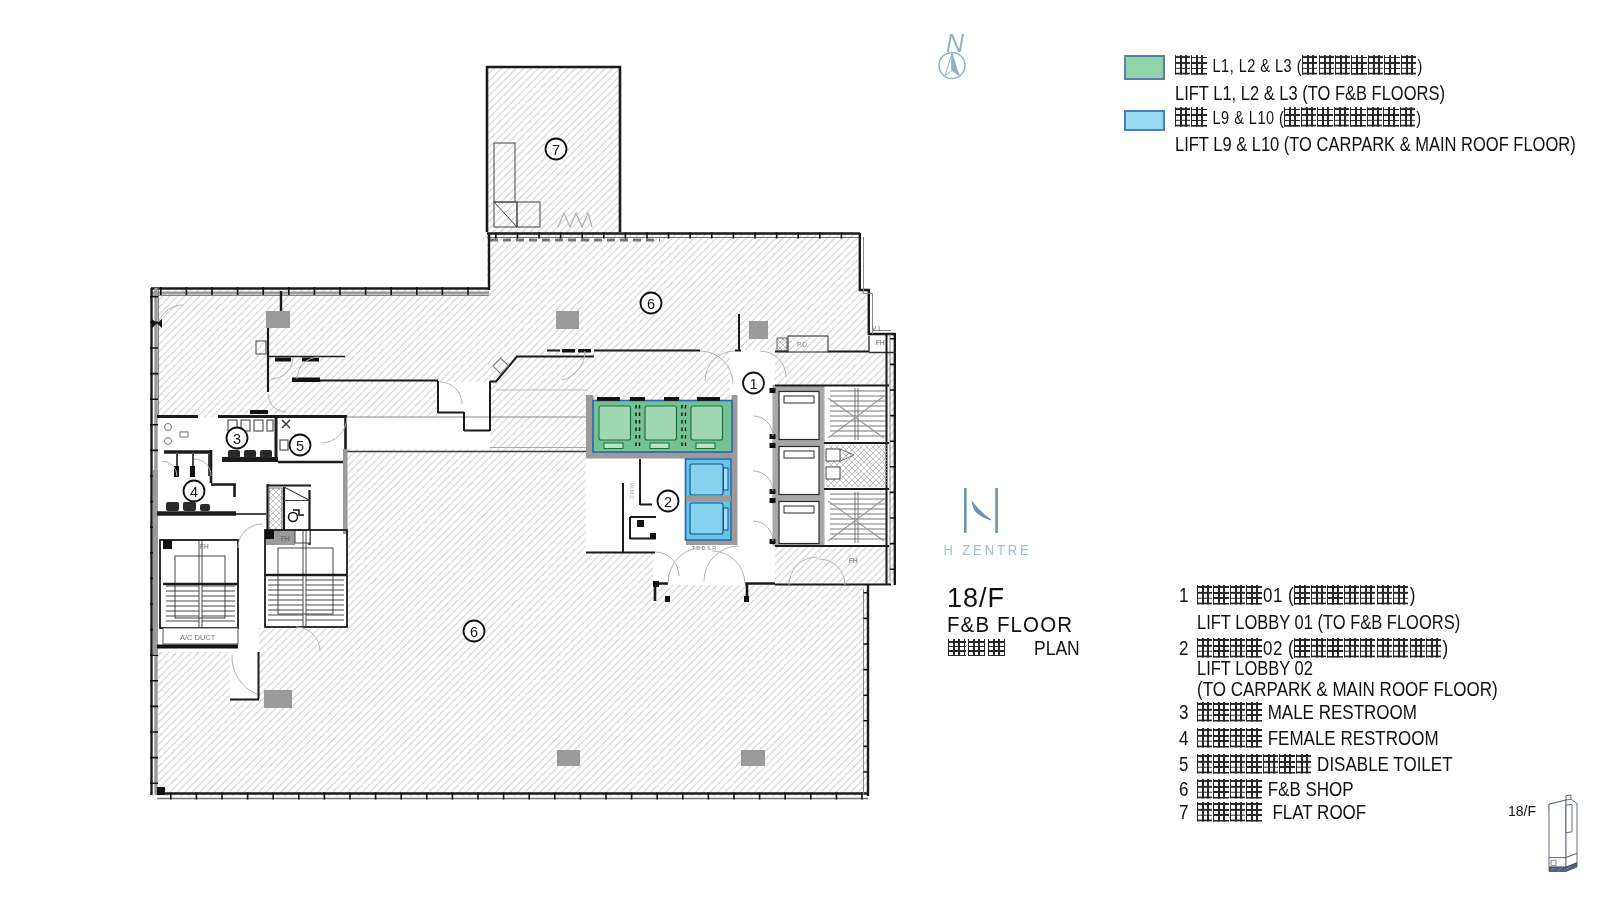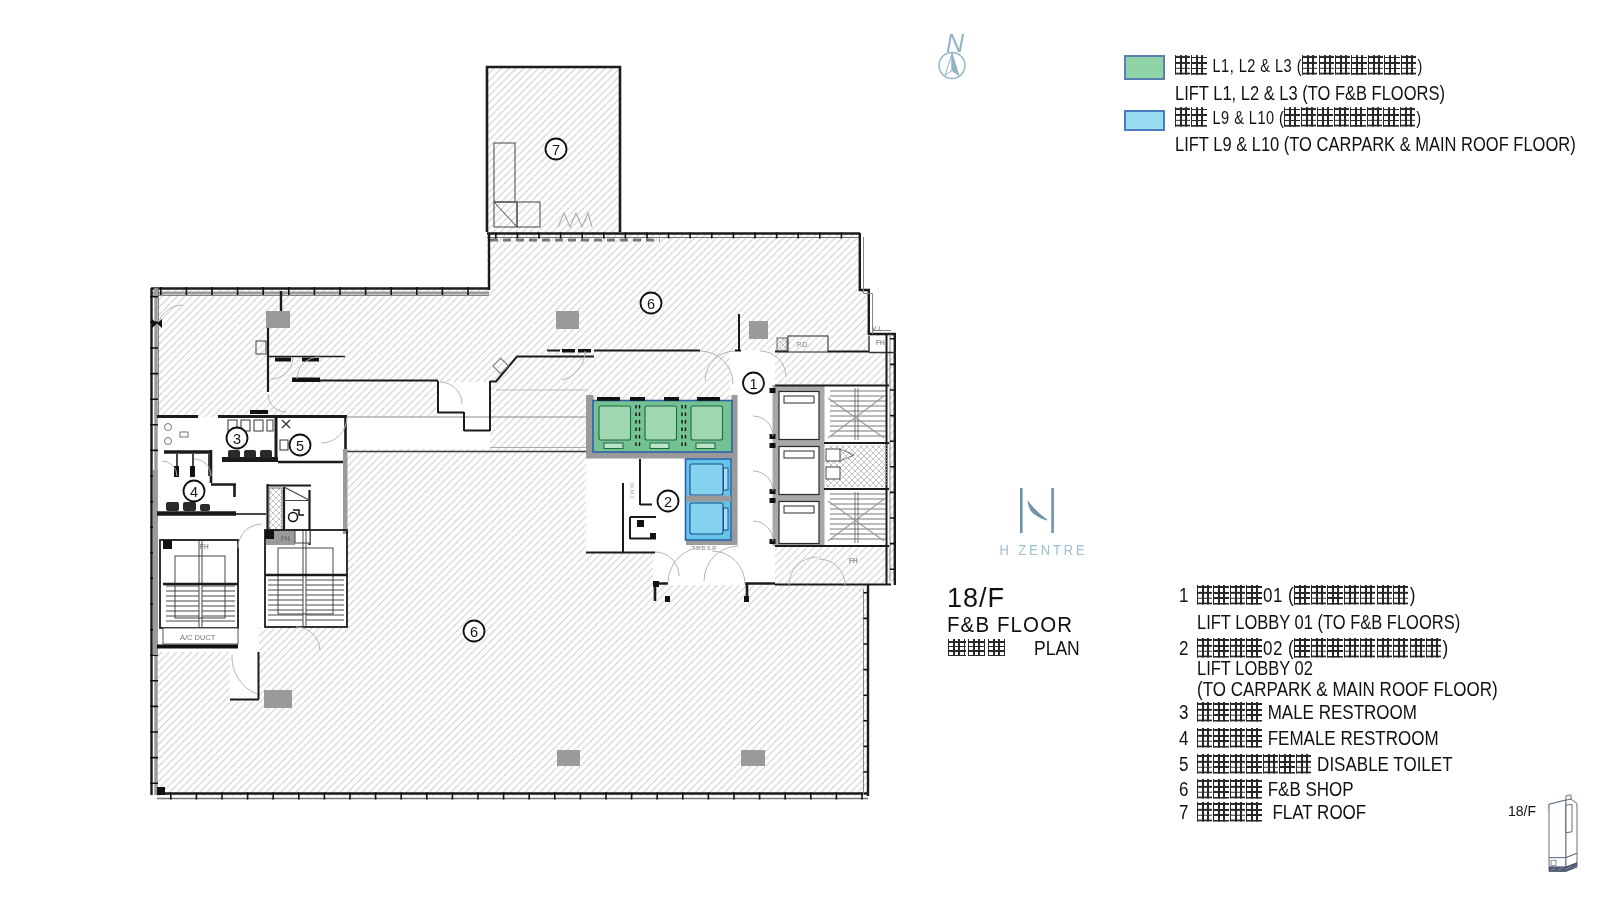--- a/index.html
+++ b/index.html
@@ -419,21 +419,21 @@
 <div class="abs" style="left:1124px;top:110px;width:37px;height:17px;background:#99dcf2;border:2px solid #4d7bbf"></div>
 
 <div class="abs tall" style="left:1175px;top:57px;font-size:14.5px;white-space:nowrap"><i class="cj"></i><i class="cj"></i><span class="lt1">&nbsp;L1, L2 &amp; L3 (</span><i class="cj"></i><i class="cj"></i><i class="cj"></i><i class="cj"></i><i class="cj"></i><i class="cj"></i><i class="cj"></i><span class="lt1">)</span></div>
 
 <div class="abs tall" style="left:1175px;top:84px;font-size:16.5px;white-space:nowrap">LIFT L1, L2 &amp; L3 (TO F&amp;B FLOORS)</div>
 
 <div class="abs tall" style="left:1175px;top:109px;font-size:14.5px;white-space:nowrap"><i class="cj"></i><i class="cj"></i><span class="lt1">&nbsp;L9 &amp; L10 (</span><i class="cj"></i><i class="cj"></i><i class="cj"></i><i class="cj"></i><i class="cj"></i><i class="cj"></i><i class="cj"></i><i class="cj"></i><span class="lt1">)</span></div>
 
 <div class="abs tall" style="left:1175px;top:135px;font-size:16.5px;white-space:nowrap">LIFT L9 &amp; L10 (TO CARPARK &amp; MAIN ROOF FLOOR)</div>
 
-<div class="abs" style="left:996px;top:484px;width:120px;height:80px">
+<div class="abs" style="left:940px;top:484px;width:120px;height:80px">
 <svg width="120" height="80">
 <path d="M25.3,4 V49" stroke="#6e94ac" stroke-width="2.6" fill="none"></path>
 <path d="M56.6,4 V49" stroke="#6e94ac" stroke-width="2.6" fill="none"></path>
 <path d="M32.5,18.3 Q41,29.5 50.8,35.9 Q41.5,32.5 37.3,28.8 Q33.5,25.4 32.5,18.3 Z" fill="#6e94ac" stroke="#6e94ac" stroke-width="1.2"></path>
 <text x="3.5" y="70" font-size="13" letter-spacing="2.9" fill="#9ec0d4" font-family="Liberation Sans" transform="scale(1,1.18)" transform-origin="0 64">H ZENTRE</text>
 </svg>
 </div>
 
 <div class="abs" style="left:947px;top:583px;font-size:27px;letter-spacing:1px;color:#111">18/F</div>
 

